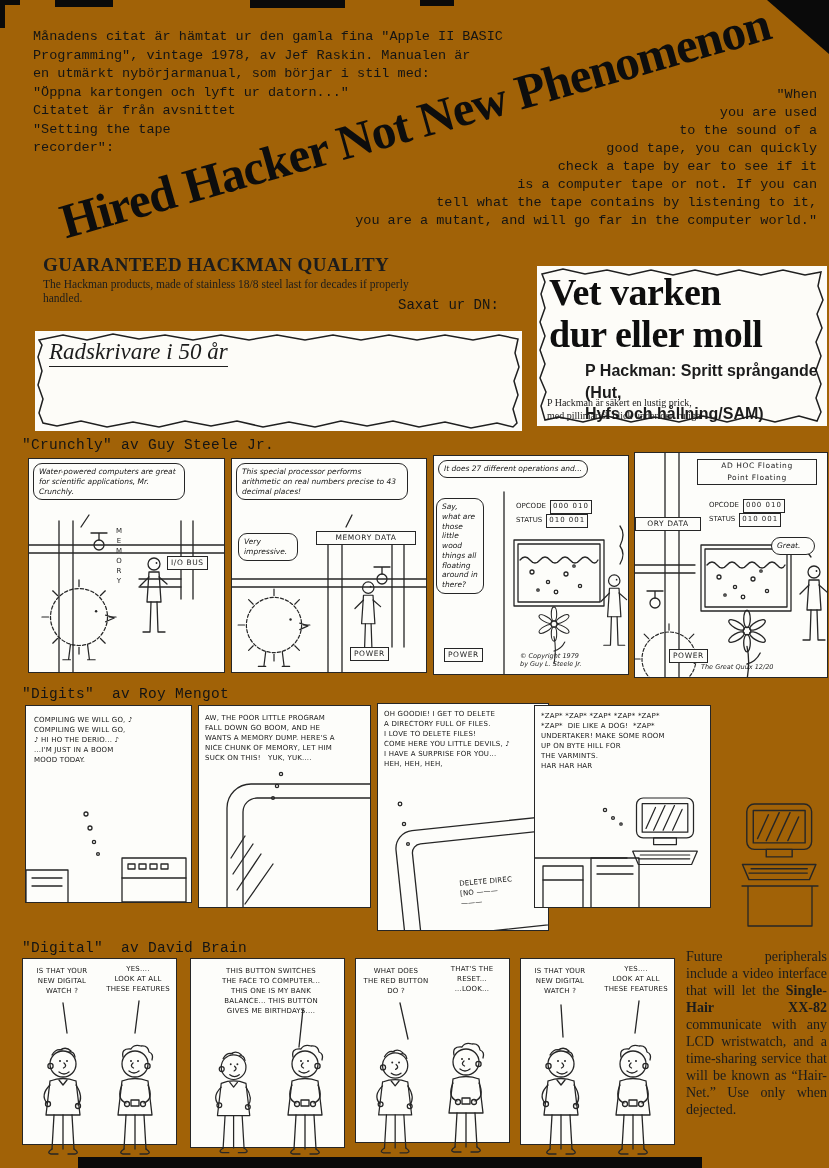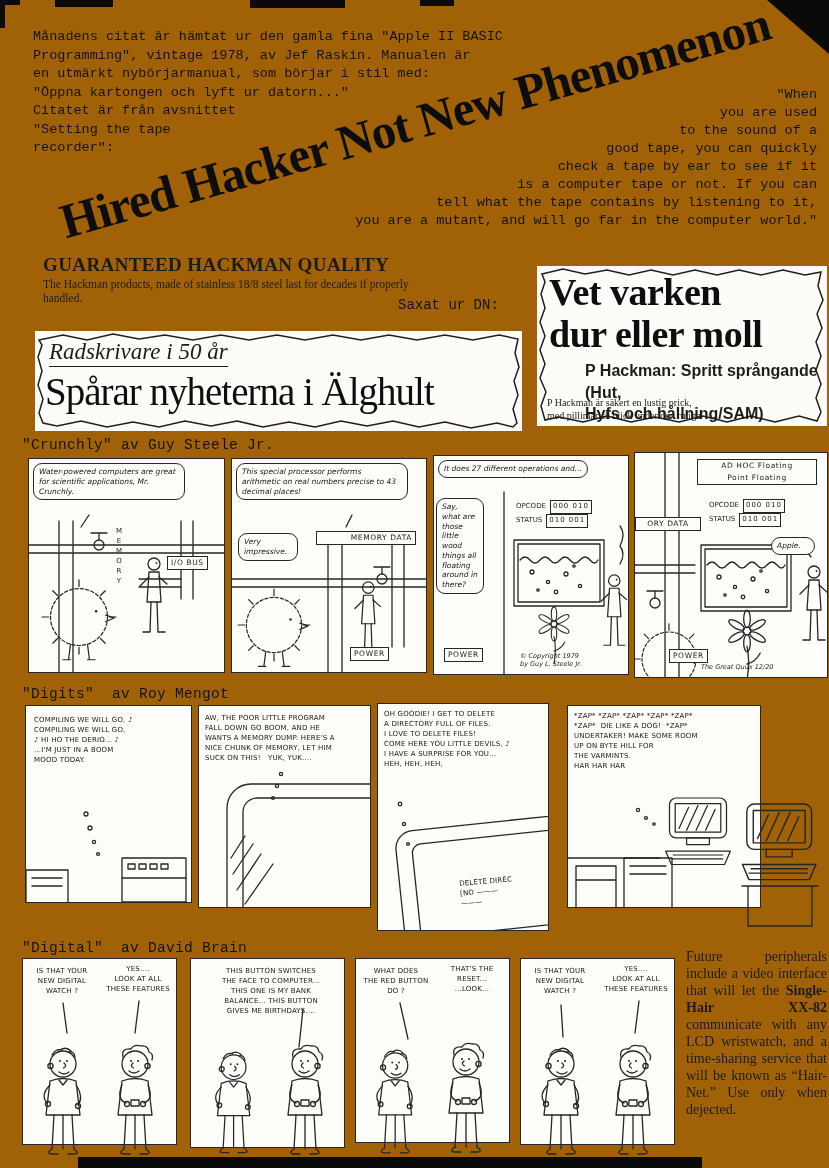--- a/index.html
+++ b/index.html
@@ -179,21 +179,20 @@
 
   <div class="abs hack-title">GUARANTEED HACKMAN QUALITY</div>
   <div class="abs hack-body">The Hackman products, made of stainless 18/8 steel last for decades if properly handled.</div>
   <div class="abs mono saxat">Saxat ur DN:</div>
 
   <div class="abs clip" style="left:35px;top:331px;width:487px;height:100px">
     <svg class="edge" width="487" height="100" viewBox="0 0 487 100">
       <path d="M4,9 L28,4 52,9 78,3 104,8 130,4 158,9 186,4 214,9 242,4 270,9 298,4 326,9 354,4 382,9 410,4 438,9 464,4 483,8 480,22 484,36 479,50 483,64 478,78 482,92 478,96 462,92 436,97 410,91 384,96 358,90 332,95 306,90 280,96 254,91 228,96 202,90 176,95 150,90 124,96 98,91 72,96 46,90 22,95 8,92 4,82 8,68 3,54 7,40 3,26 7,14 Z"></path>
     </svg>
     <div class="abs rad-kicker">Radskrivare i 50 år</div>
-    <div class="abs rad-head">Spårar nyheterna i Älghult</div>
   </div>
 
   <div class="abs clip" style="left:537px;top:266px;width:290px;height:160px">
     <svg class="edge" width="290" height="160" viewBox="0 0 290 160">
       <path d="M5,8 L26,3 48,8 70,4 92,9 114,4 136,9 158,4 180,9 202,4 224,9 246,4 268,9 284,6 281,20 286,34 280,48 285,62 279,76 284,90 279,104 284,118 279,132 284,146 280,155 262,150 238,156 214,150 190,156 166,150 142,156 118,151 94,156 70,150 46,156 22,151 8,154 4,140 9,126 3,112 8,98 3,84 8,70 3,56 8,42 4,28 8,16 Z"></path>
     </svg>
     <div class="abs pre vet-head">Vet varken
 dur eller moll</div>
     <div class="abs pre vet-byline">P Hackman: Spritt språngande (Hut,
 Hyfs och hållning/SAM)</div>
@@ -214,21 +213,21 @@
         <path d="M70,81 V74 M62,74 H78"></path>
       <path d="M110,120 H152 M110,128 H152"></path>
       <use href="#fuzzy" transform="translate(50,158) scale(0.95)"></use>
       <use href="#pguy" transform="translate(110,98)"></use>
     </svg>
   </div>
 
   <div class="panel" style="left:231px;top:458px;width:196px;height:215px">
     <div class="bubble" style="left:4px;top:4px;width:172px">This special processor performs arithmetic on real numbers precise to 43 decimal places!</div>
     <div class="bubble" style="left:6px;top:74px;width:60px">Very impressive.</div>
-    <div class="boxlabel" style="left:84px;top:72px;width:100px;text-align:right">MEMORY  DATA</div>
+    <div class="boxlabel" style="left:84px;top:72px;width:100px;text-align:center">MEMORY  DATA</div>
     <div class="boxlabel" style="left:118px;top:188px">POWER</div>
     <svg class="art" width="196" height="215" viewBox="0 0 196 215">
       <path d="M120,56 l-6,12"></path>
       <path d="M96,86 V215 M110,86 V215 M0,120 H196 M0,128 H196 M160,86 V188 M172,86 V188"></path>
       <circle cx="150" cy="120" r="5"></circle>
         <path d="M150,115 V108 M142,108 H158"></path>
       <use href="#fuzzy" transform="translate(42,166) scale(0.92)"></use>
       <use href="#pguy" transform="translate(122,122) scale(0.95)"></use>
     </svg>
   </div>
@@ -257,21 +256,21 @@
   <div class="panel" style="left:634px;top:452px;width:194px;height:226px">
     <div class="boxlabel pre" style="left:62px;top:6px;width:120px;text-align:center;text-decoration:none">AD HOC Floating
 Point Floating</div>
     <div class="readout" style="left:74px;top:46px">
       <span>OPCODE</span><b>000 010</b>
     </div>
     <div class="readout" style="left:74px;top:60px">
       <span>STATUS</span><b>010 001</b>
     </div>
     <div class="boxlabel" style="left:0;top:64px;width:66px;text-align:center">ORY  DATA</div>
-    <div class="bubble" style="left:136px;top:84px;width:44px">Apple.</div>
+    <div class="bubble" style="left:136px;top:84px;width:44px">Great.</div>
     <div class="boxlabel" style="left:34px;top:196px">POWER</div>
     <div class="credit" style="left:66px;top:210px">The Great Quux 12/20</div>
     <svg class="art" width="194" height="226" viewBox="0 0 194 226">
       <path d="M30,0 V226 M44,0 V226 M0,112 H60 M0,120 H60"></path>
       <circle cx="20" cy="150" r="5"></circle>
         <path d="M20,145 V138 M12,138 H28"></path>
       <use href="#tank" transform="translate(66,92)"></use>
       <use href="#flower" transform="translate(112,178) scale(1.1)"></use>
       <use href="#pguy" transform="translate(164,112)"></use>
       <use href="#fuzzy" transform="translate(34,206) scale(0.9)"></use>
@@ -333,21 +332,21 @@
       <circle cx="22" cy="100" r="1.8"></circle>
         <circle cx="26" cy="120" r="1.6"></circle>
         <circle cx="30" cy="140" r="1.4"></circle>
       <g transform="rotate(-6 100 180)">
         <rect x="22" y="120" width="190" height="120" rx="18"></rect>
         <rect x="38" y="134" width="160" height="94" rx="9"></rect>
       </g>
     </svg>
   </div>
 
-  <div class="panel" style="left:567px;top:705px;width:194px;height:203px">
+  <div class="panel" style="left:534px;top:705px;width:177px;height:203px">
     <div class="ctext" style="left:6px;top:6px;width:160px">*ZAP* *ZAP* *ZAP* *ZAP* *ZAP*
 *ZAP*  DIE LIKE A DOG!  *ZAP*
 UNDERTAKER! MAKE SOME ROOM
 UP ON BYTE HILL FOR
 THE VARMINTS.
 HAR HAR HAR</div>
     <svg class="art" width="170" height="203" viewBox="0 0 170 203">
       <circle cx="70" cy="104" r="1.6"></circle>
         <circle cx="78" cy="112" r="1.4"></circle>
         <circle cx="86" cy="118" r="1.2"></circle>

